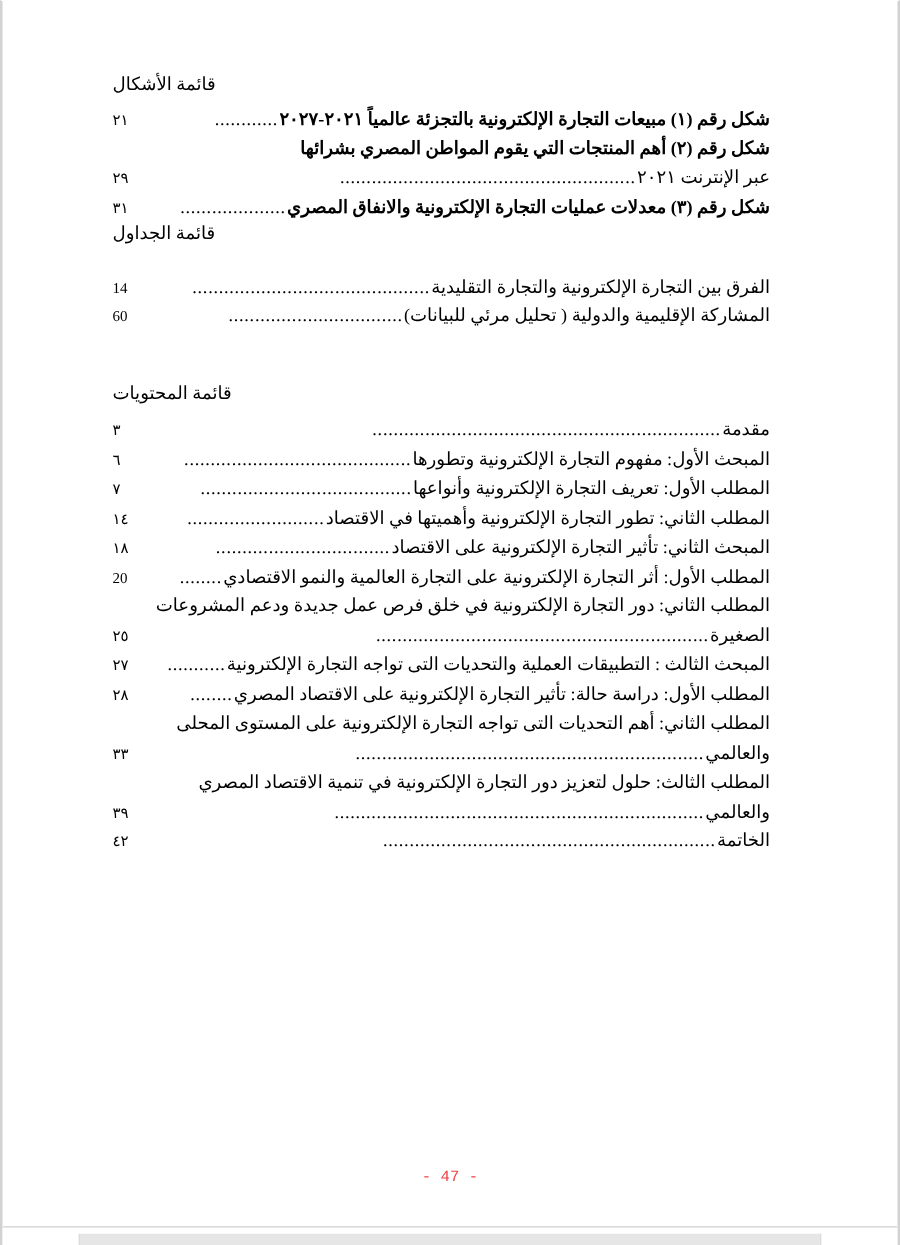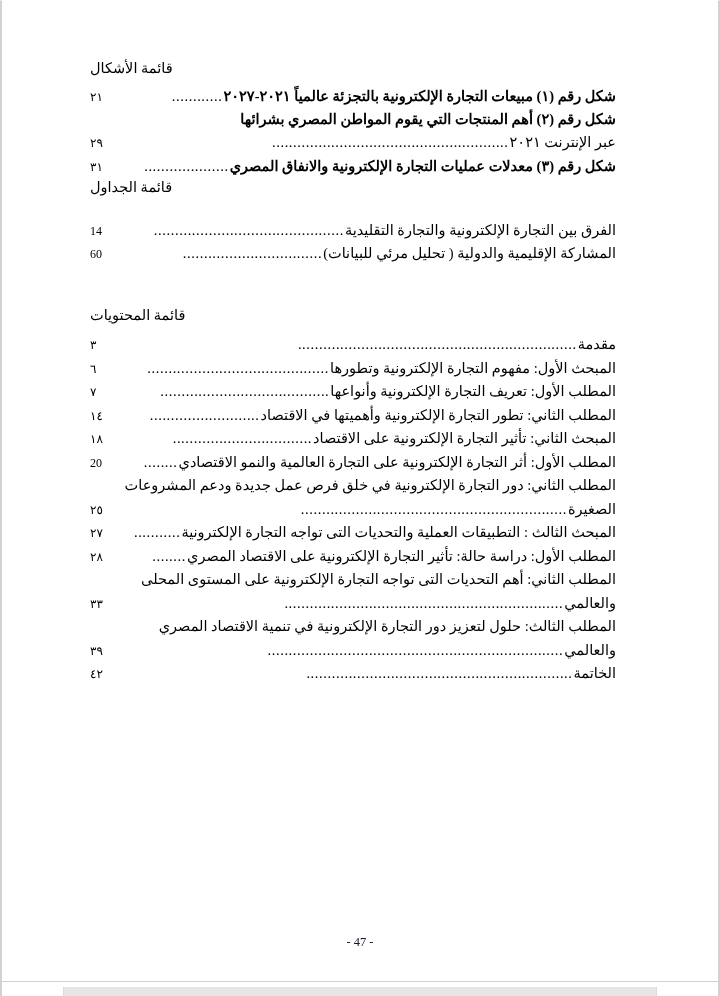--- a/index.html
+++ b/index.html
@@ -97,22 +97,22 @@
   .gap-block { height: 30px; }
 
   
   .footer {
     position: absolute;
     left: 0;
     right: 0;
     top: 934px;
     text-align: center;
     font-size: 12.5px;
-    color: #0f172a;
-    font-family: Liberation Serif, serif;
+    color: #ef4444;
+    font-family: Liberation Mono, monospace;
     direction: ltr;
   }
 
   
   .next-page-edge {
     position: absolute;
     left: 0;
     right: 0;
     bottom: 0;
     height: 14px;

